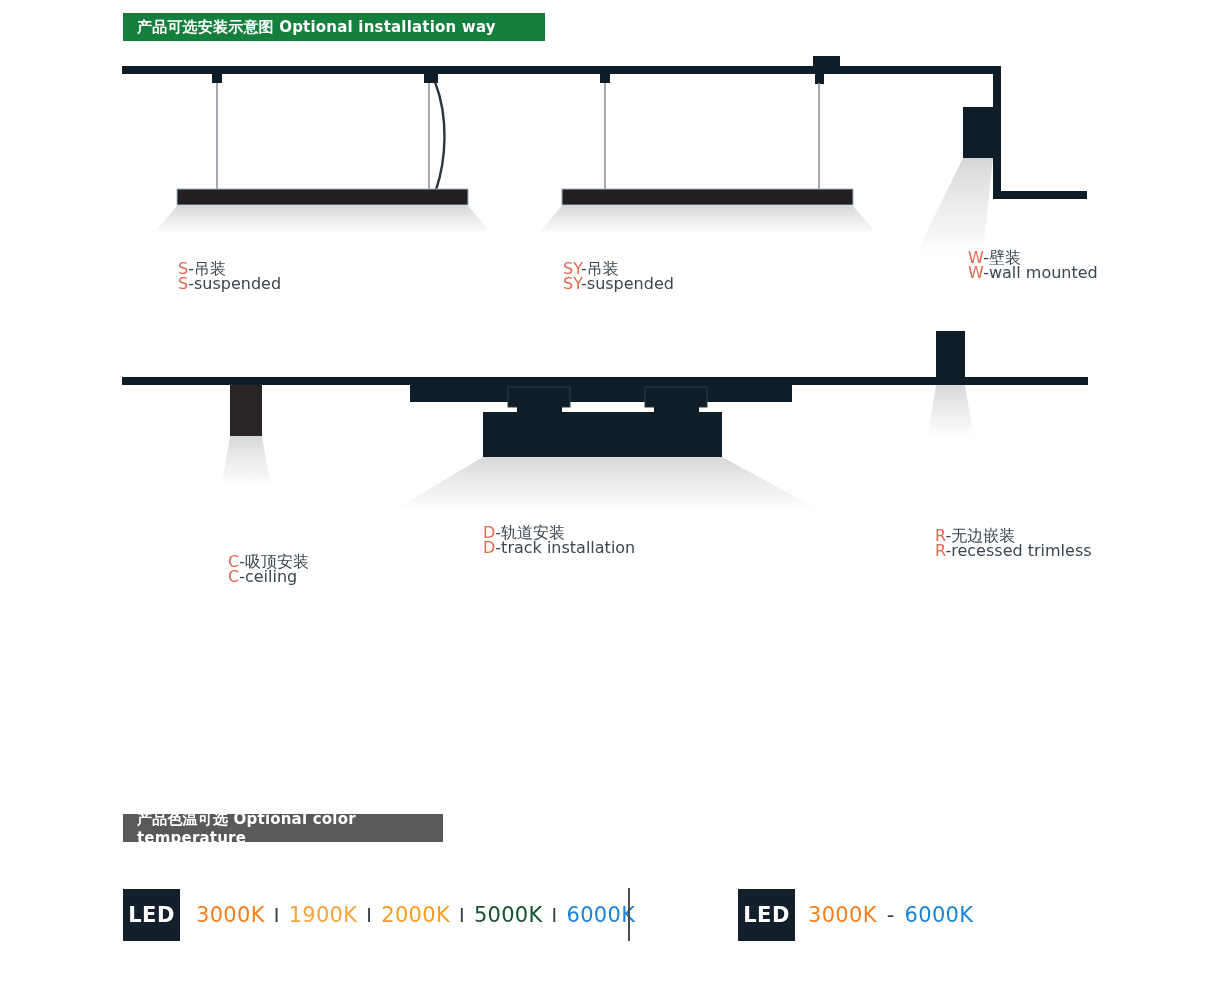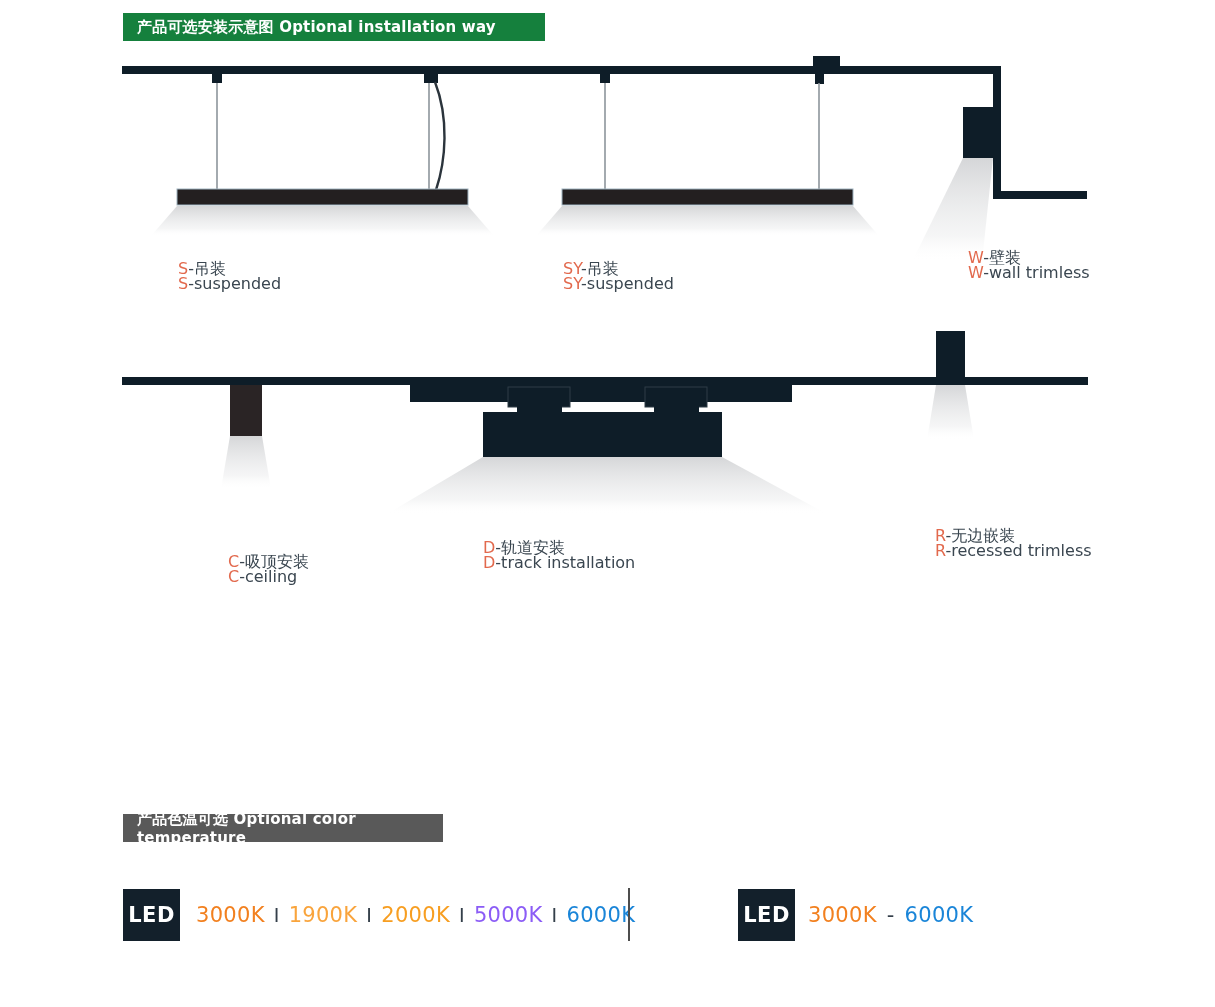--- a/index.html
+++ b/index.html
@@ -102,47 +102,47 @@
   <div class="inst-label" style="left:178px; top:261px;">
     <div><span class="label-prefix" style="color: rgb(226, 105, 77);">S</span><span>-吊装</span></div>
     <div><span class="label-prefix" style="color: rgb(226, 105, 77);">S</span><span>-suspended</span></div>
   </div>
   <div class="inst-label" style="left:563px; top:261px;">
     <div><span class="label-prefix" style="color: rgb(226, 105, 77);">SY</span><span>-吊装</span></div>
     <div><span class="label-prefix" style="color: rgb(226, 105, 77);">SY</span><span>-suspended</span></div>
   </div>
   <div class="inst-label" style="left:968px; top:250px;">
     <div><span class="label-prefix" style="color: rgb(226, 105, 77);">W</span><span>-壁装</span></div>
-    <div><span class="label-prefix" style="color: rgb(226, 105, 77);">W</span><span>-wall trimless</span></div>
+    <div><span class="label-prefix" style="color: rgb(226, 105, 77);">W</span><span>-wall mounted</span></div>
   </div>
   <div class="inst-label" style="left:228px; top:528px;margin-top:26px;">
     <div><span class="label-prefix" style="color: rgb(226, 105, 77);">C</span><span>-吸顶安装</span></div>
     <div><span class="label-prefix" style="color: rgb(226, 105, 77);">C</span><span>-ceiling</span></div>
   </div>
-  <div class="inst-label" style="left:483px; top:540px;">
+  <div class="inst-label" style="left:483px; top:525px;">
     <div><span class="label-prefix" style="color: rgb(226, 105, 77);">D</span><span>-轨道安装</span></div>
     <div><span class="label-prefix" style="color: rgb(226, 105, 77);">D</span><span>-track installation</span></div>
   </div>
   <div class="inst-label" style="left:935px; top:528px;">
     <div><span class="label-prefix" style="color: rgb(226, 105, 77);">R</span><span>-无边嵌装</span></div>
     <div><span class="label-prefix" style="color: rgb(226, 105, 77);">R</span><span>-recessed trimless</span></div>
   </div>
 
   <div id="header-colortemp" class="section-header">产品色温可选 Optional color temperature</div>
 
   <div id="led-badge-fixed" class="led-badge">LED</div>
 
   <div id="fixed-temp-row" class="temp-row">
       <span class="temp-opt" style="color: rgb(242, 128, 31);">3000K</span>
       <span class="temp-sep" style="color: rgb(52, 63, 74);">I</span>
       <span class="temp-opt" style="color: rgb(249, 164, 60);">1900K</span>
       <span class="temp-sep" style="color: rgb(52, 63, 74);">I</span>
       <span class="temp-opt" style="color: rgb(247, 158, 33);">2000K</span>
       <span class="temp-sep" style="color: rgb(52, 63, 74);">I</span>
-      <span class="temp-opt" style="color: #8b5cf6;">5000K</span>
+      <span class="temp-opt" style="color: #14532d;">5000K</span>
       <span class="temp-sep" style="color: rgb(52, 63, 74);">I</span>
       <span class="temp-opt" style="color: rgb(26, 133, 216);">6000K</span>
     </div>
 
   <div class="vertical-divider"></div>
 
   <div id="led-badge-tunable" class="led-badge">LED</div>
 
   <div id="tunable-row" class="temp-row">
     <span style="color: rgb(242, 128, 31);">3000K</span>

